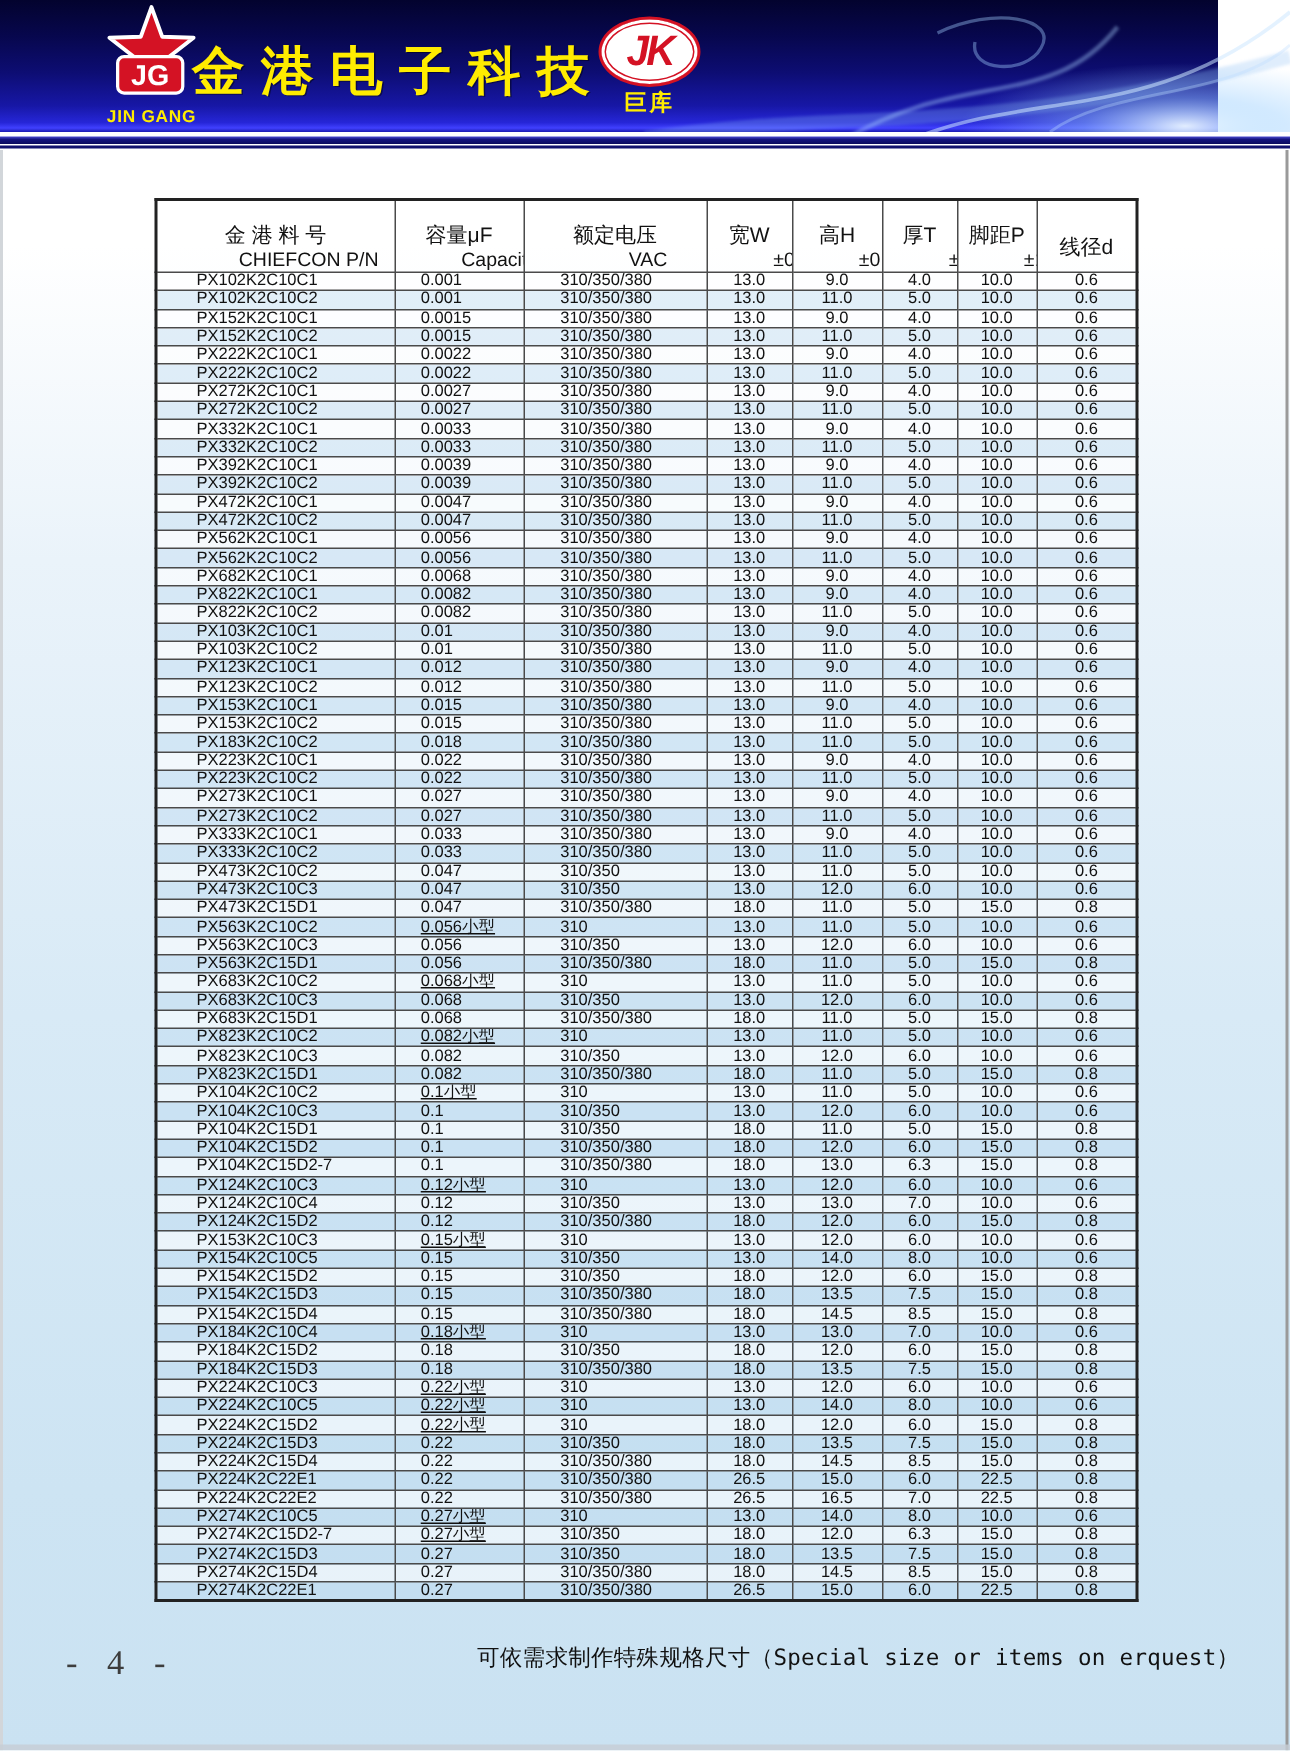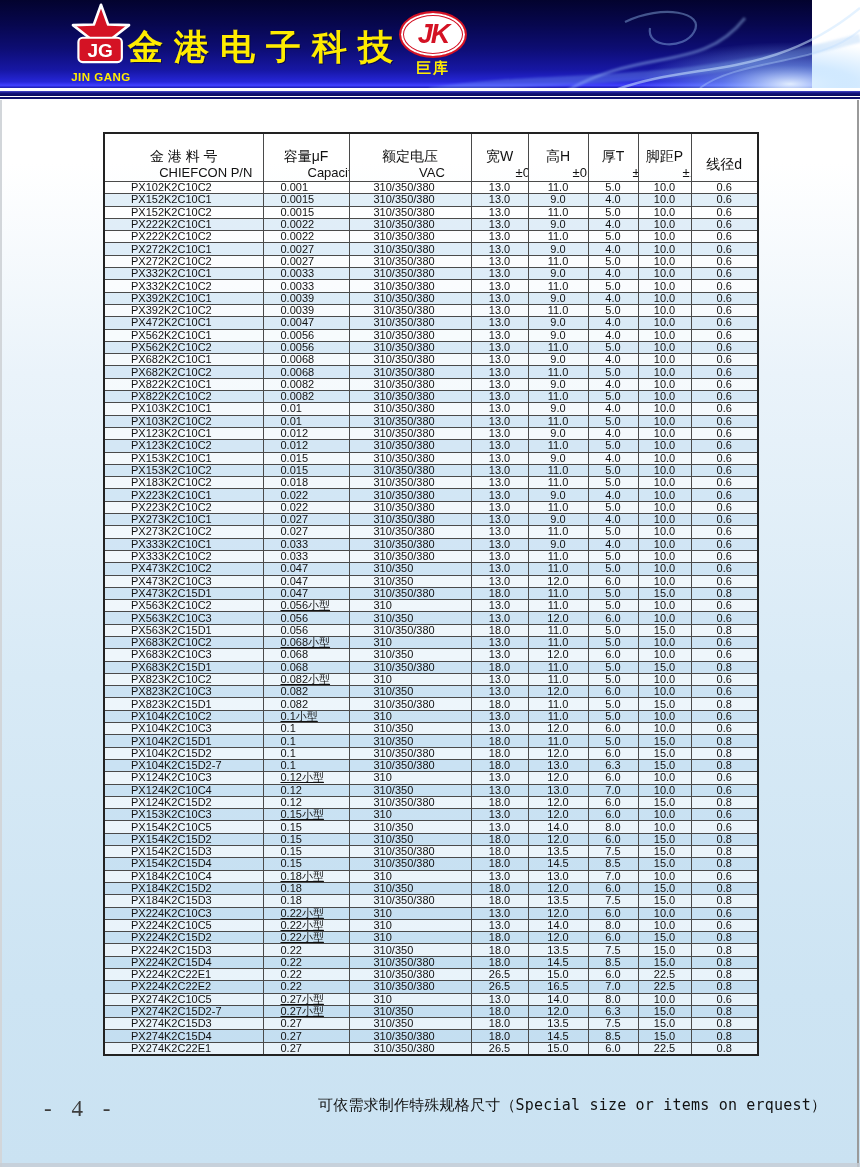--- a/index.html
+++ b/index.html
@@ -148,20 +148,30 @@
             <span class="l1">脚距P</span>
               <span class="l2">±1.0mm</span>
             </th>
           <th class="col-d">
             <span class="l1">线径d</span>
             </th>
         </tr>
       </thead>
       <tbody>
           <tr>
+            <td class="c0">PX102K2C10C1</td>
+            <td class="c1">0.001</td>
+            <td class="c2">310/350/380</td>
+            <td class="c3">13.0</td>
+            <td class="c4">9.0</td>
+            <td class="c5">4.0</td>
+            <td class="c6">10.0</td>
+            <td class="c7">0.6</td>
+          </tr>
+          <tr>
             <td class="c0">PX102K2C10C2</td>
             <td class="c1">0.001</td>
             <td class="c2">310/350/380</td>
             <td class="c3">13.0</td>
             <td class="c4">11.0</td>
             <td class="c5">5.0</td>
             <td class="c6">10.0</td>
             <td class="c7">0.6</td>
           </tr>
           <tr>
@@ -268,20 +278,30 @@
             <td class="c0">PX472K2C10C1</td>
             <td class="c1">0.0047</td>
             <td class="c2">310/350/380</td>
             <td class="c3">13.0</td>
             <td class="c4">9.0</td>
             <td class="c5">4.0</td>
             <td class="c6">10.0</td>
             <td class="c7">0.6</td>
           </tr>
           <tr>
+            <td class="c0">PX472K2C10C2</td>
+            <td class="c1">0.0047</td>
+            <td class="c2">310/350/380</td>
+            <td class="c3">13.0</td>
+            <td class="c4">11.0</td>
+            <td class="c5">5.0</td>
+            <td class="c6">10.0</td>
+            <td class="c7">0.6</td>
+          </tr>
+          <tr>
             <td class="c0">PX562K2C10C1</td>
             <td class="c1">0.0056</td>
             <td class="c2">310/350/380</td>
             <td class="c3">13.0</td>
             <td class="c4">9.0</td>
             <td class="c5">4.0</td>
             <td class="c6">10.0</td>
             <td class="c7">0.6</td>
           </tr>
           <tr>
@@ -294,30 +314,20 @@
             <td class="c6">10.0</td>
             <td class="c7">0.6</td>
           </tr>
           <tr>
             <td class="c0">PX682K2C10C1</td>
             <td class="c1">0.0068</td>
             <td class="c2">310/350/380</td>
             <td class="c3">13.0</td>
             <td class="c4">9.0</td>
             <td class="c5">4.0</td>
-            <td class="c6">10.0</td>
-            <td class="c7">0.6</td>
-          </tr>
-          <tr>
-            <td class="c0">PX682K2C10C2</td>
-            <td class="c1">0.0068</td>
-            <td class="c2">310/350/380</td>
-            <td class="c3">13.0</td>
-            <td class="c4">11.0</td>
-            <td class="c5">5.0</td>
             <td class="c6">10.0</td>
             <td class="c7">0.6</td>
           </tr>
           <tr>
             <td class="c0">PX822K2C10C1</td>
             <td class="c1">0.0082</td>
             <td class="c2">310/350/380</td>
             <td class="c3">13.0</td>
             <td class="c4">9.0</td>
             <td class="c5">4.0</td>

